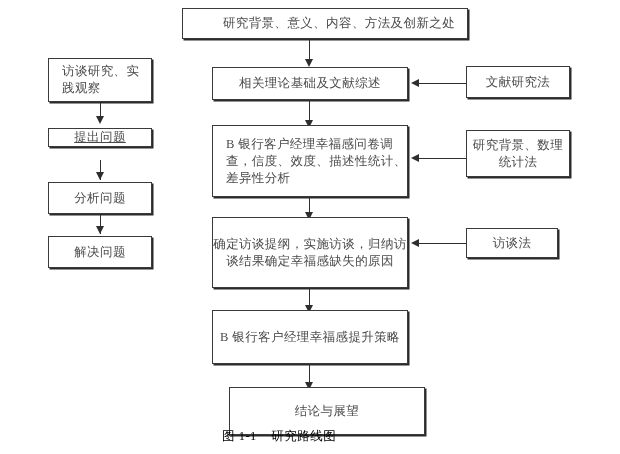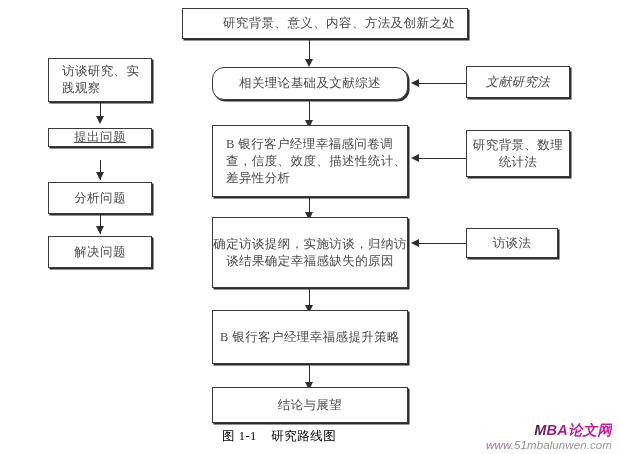--- a/index.html
+++ b/index.html
@@ -111,21 +111,21 @@
 
 <div id="canvas">
 
   <div class="box" style="left:182px; top:8px; width:286px; height:31px;padding-left:28px;">
     <span class="txt">研究背景、意义、内容、方法及创新之处</span>
   </div>
 
   <div class="vline" style="left:309px; top:39px; height:23px;"></div>
   <div class="arrow-down" style="left:305px; top:59px;"></div>
 
-  <div class="box" style="left:212px; top:67px; width:196px; height:33px;border-radius:12px;">
+  <div class="box" style="left:212px; top:67px; width:196px; height:33px;">
     <span class="txt">相关理论基础及文献综述</span>
   </div>
 
   <div class="vline" style="left:309px; top:100px; height:25px;"></div>
   <div class="arrow-down" style="left:305px; top:120px;"></div>
 
   <div class="box left-align" style="left:212px; top:125px; width:196px; height:72px;">
     <span class="txt">B 银行客户经理幸福感问卷调查，信度、效度、描述性统计、差异性分析</span>
   </div>
 
@@ -139,21 +139,21 @@
   <div class="vline" style="left:309px; top:288px; height:22px;"></div>
   <div class="arrow-down" style="left:305px; top:305px;"></div>
 
   <div class="box" style="left:212px; top:310px; width:196px; height:54px;">
     <span class="txt">B 银行客户经理幸福感提升策略</span>
   </div>
 
   <div class="vline" style="left:309px; top:364px; height:23px;"></div>
   <div class="arrow-down" style="left:305px; top:382px;"></div>
 
-  <div class="box" style="left:212px; top:387px; width:196px; height:36px;">
+  <div class="box" style="left:229px; top:387px; width:196px; height:48px;">
     <span class="txt">结论与展望</span>
   </div>
 
   <div class="box left-align" style="left:48px; top:58px; width:104px; height:44px;">
     <span class="txt">访谈研究、实践观察</span>
   </div>
 
   <div class="vline" style="left:100px; top:102px; height:19px;"></div>
   <div class="arrow-down" style="left:96px; top:116px;"></div>
 
@@ -168,38 +168,34 @@
     <span class="txt">分析问题</span>
   </div>
 
   <div class="vline" style="left:100px; top:214px; height:20px;"></div>
   <div class="arrow-down" style="left:96px; top:226px;"></div>
 
   <div class="box" style="left:48px; top:236px; width:104px; height:32px;">
     <span class="txt">解决问题</span>
   </div>
 
-  <div class="box" style="left:466px; top:66px; width:104px; height:32px;font-style:italic;">
+  <div class="box" style="left:466px; top:66px; width:104px; height:32px;">
     <span class="txt">文献研究法</span>
   </div>
   <div class="hline" style="left:419px; top:83px; width:47px;"></div>
   <div class="arrow-left" style="left:411px; top:78.5px;"></div>
 
   <div class="box" style="left:466px; top:130px; width:104px; height:47px;">
     <span class="txt">研究背景、数理统计法</span>
   </div>
   <div class="hline" style="left:419px; top:158px; width:47px;"></div>
   <div class="arrow-left" style="left:411px; top:153.5px;"></div>
 
   <div class="box" style="left:466px; top:228px; width:92px; height:30px;">
     <span class="txt">访谈法</span>
   </div>
   <div class="hline" style="left:419px; top:243px; width:47px;"></div>
   <div class="arrow-left" style="left:411px; top:238.5px;"></div>
 
   <div class="caption" style="left:222px; top:428px;">图 1-1    研究路线图</div>
 
-  <div class="watermark" style="left:430px; top:423px; width:182px;">
-    <span class="wm-title">MBA论文网</span>
-    <span class="wm-url">www.51mbalunwen.com</span>
-  </div>
 
 </div>
 
 </body></html>

